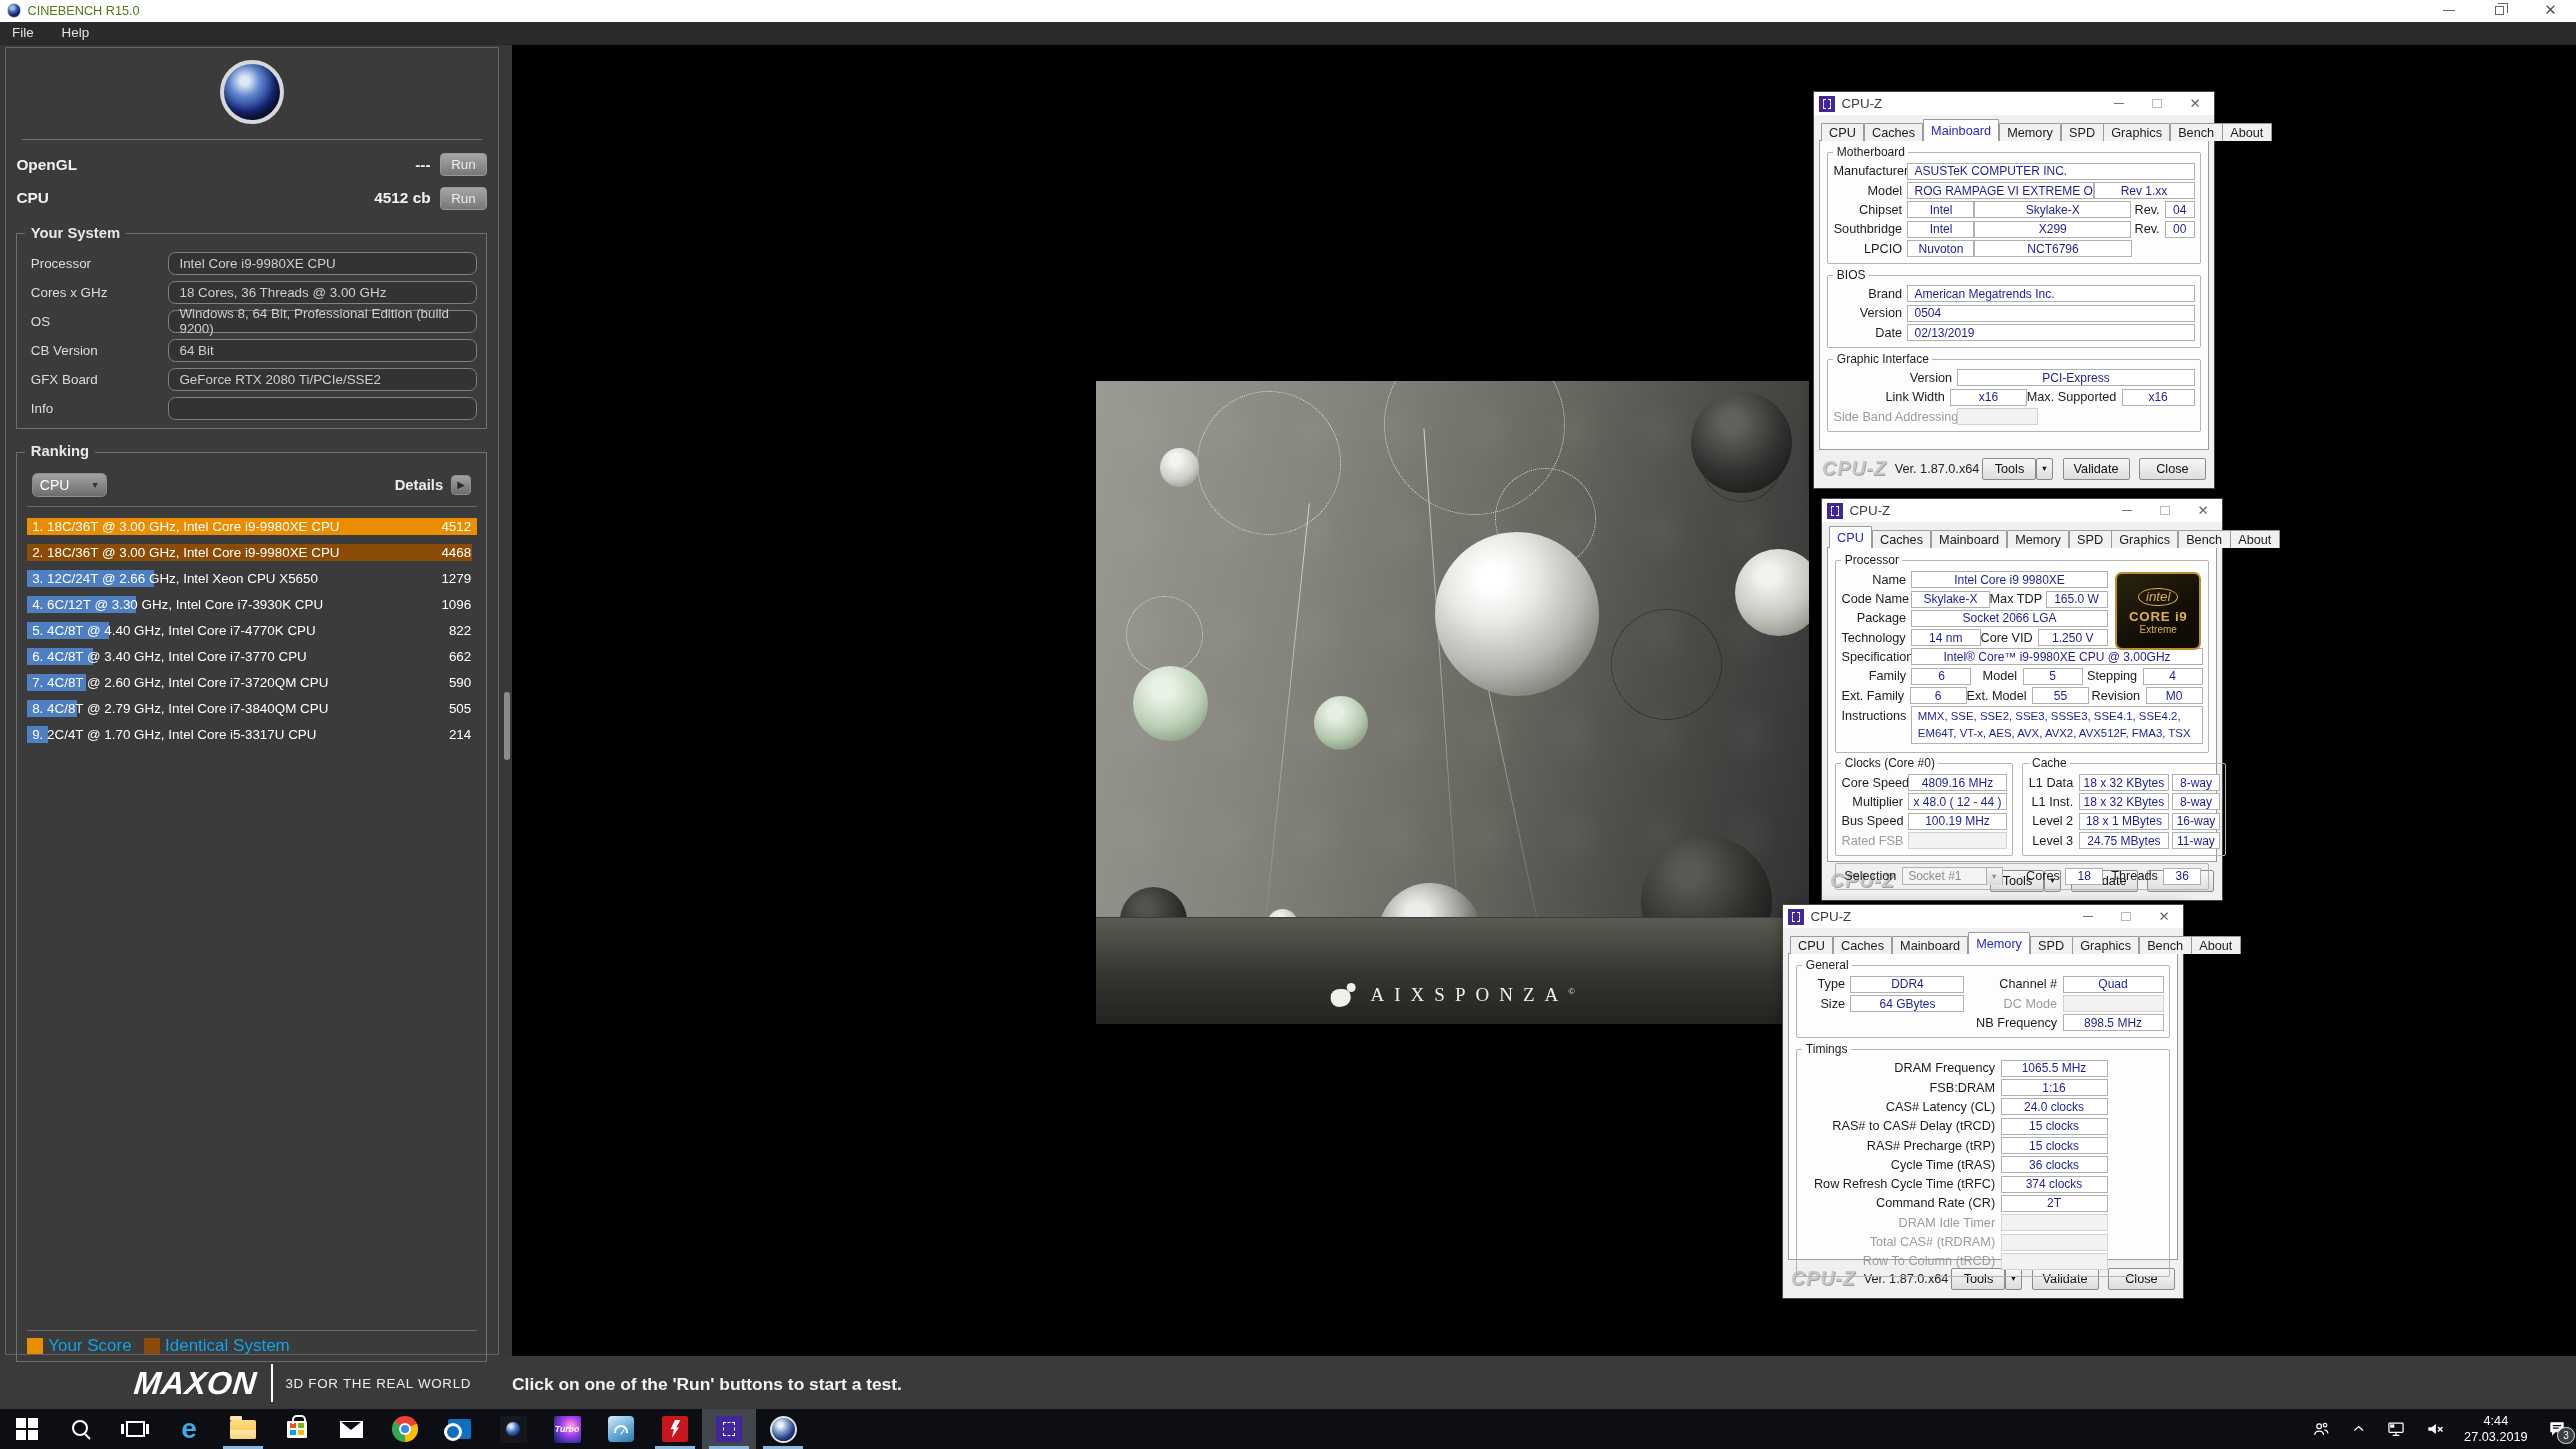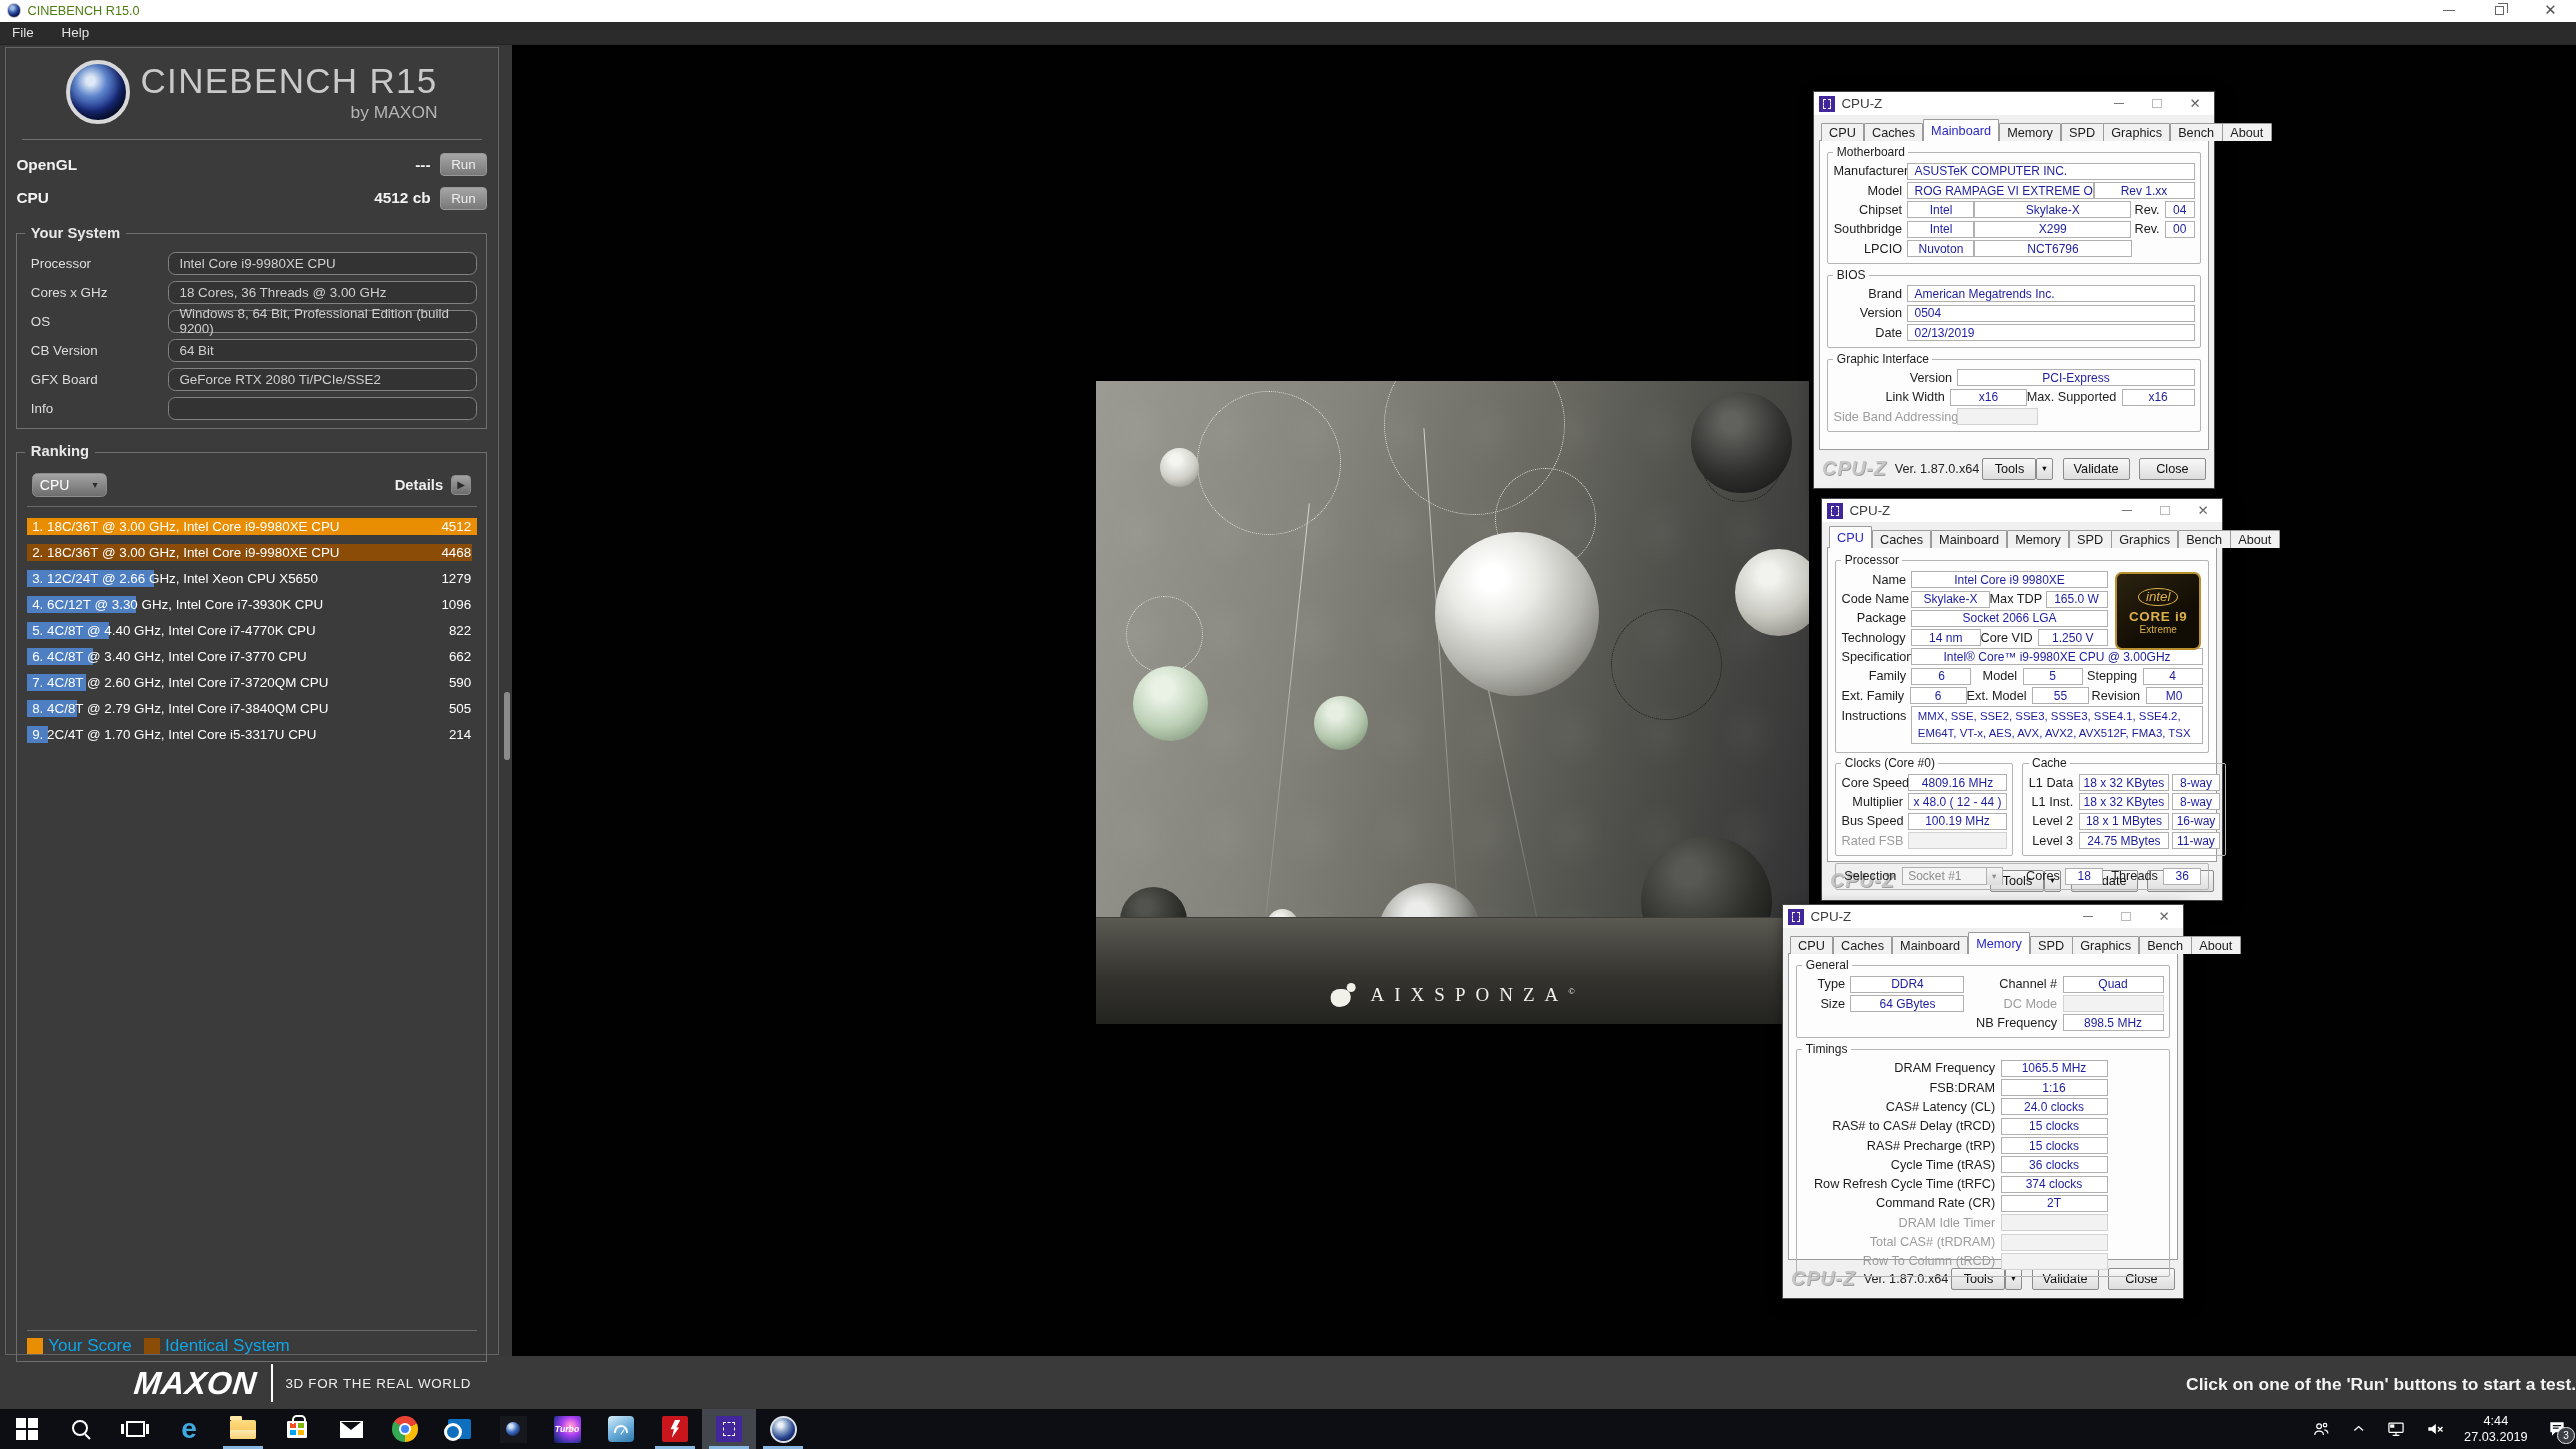--- a/index.html
+++ b/index.html
@@ -80,21 +80,21 @@
   .legend-label { font-size:17px; color:#0ea5e9;text-align:center; }
   .legend-gap { width:12px; }
 
   .rank-scrollthumb { position:absolute; left:504px; top:692px; width:6px; height:68px;
     background:#8b8b8b; border-radius:2.7px; z-index:7; }
 
   .maxon { position:absolute; left:134px; top:1362px; height:42px; display:flex; align-items:center; z-index:6; }
   .maxon-name { font-size:32px; font-weight:bold; font-style:italic; letter-spacing:0.7px; color:#ffffff; transform:skewX(-6deg); }
   .maxon-div { width:2px; height:38px; background:#ffffff; margin:0 12px 0 14.8px; }
   .maxon-tag { font-size:13.4px; color:#ededed; letter-spacing:0.7px; }
-  .status-text { position:absolute; left:512px; top:1374px; width:2064px; text-align:right;
+  .status-text { position:absolute; left:512px; top:1374px; width:2064px; text-align:left;
     font-size:17.4px; font-weight:bold; color:#f3f3f3; z-index:6; }
 
   
   .render { position:absolute; left:1096px; top:381px; width:713px; height:643px; overflow:hidden;
     box-shadow:inset 0 0 94px rgba(0,0,0,.45); }
   .rn-bg { position:absolute; inset:0;
     background:linear-gradient(103deg,#9b9b93 0%,#84847c 30%,#686861 55%,#4a4a46 76%,#2f2f32 100%); }
   .rn-pattern { position:absolute; inset:0; opacity:.5;
     background-image:radial-gradient(closest-side, rgba(255,255,255,.07), transparent 70%);
     background-size:87px 101px; }
@@ -295,24 +295,20 @@
 <div class="maxon">
   <span class="maxon-name">MAXON</span>
   <span class="maxon-div"></span>
   <span class="maxon-tag">3D FOR THE REAL WORLD</span>
 </div>
 <div class="status-text">Click on one of the 'Run' buttons to start a test.</div>
 
 <div class="panel">
   <div class="cb-logo">
     <div class="cb-logo-icon"></div>
-    <div>
-      <div class="cb-logo-line1">CINEBENCH R15</div>
-      <div class="cb-logo-line2">by MAXON</div>
-    </div>
   </div>
   <div class="sep"></div>
 
   <div class="test-row" style="margin-top:13.4px;">
     <span class="test-label">OpenGL</span>
     <span class="test-value">---</span>
     <div class="run-btn">Run</div>
   </div>
   <div class="test-row">
     <span class="test-label">CPU</span>

